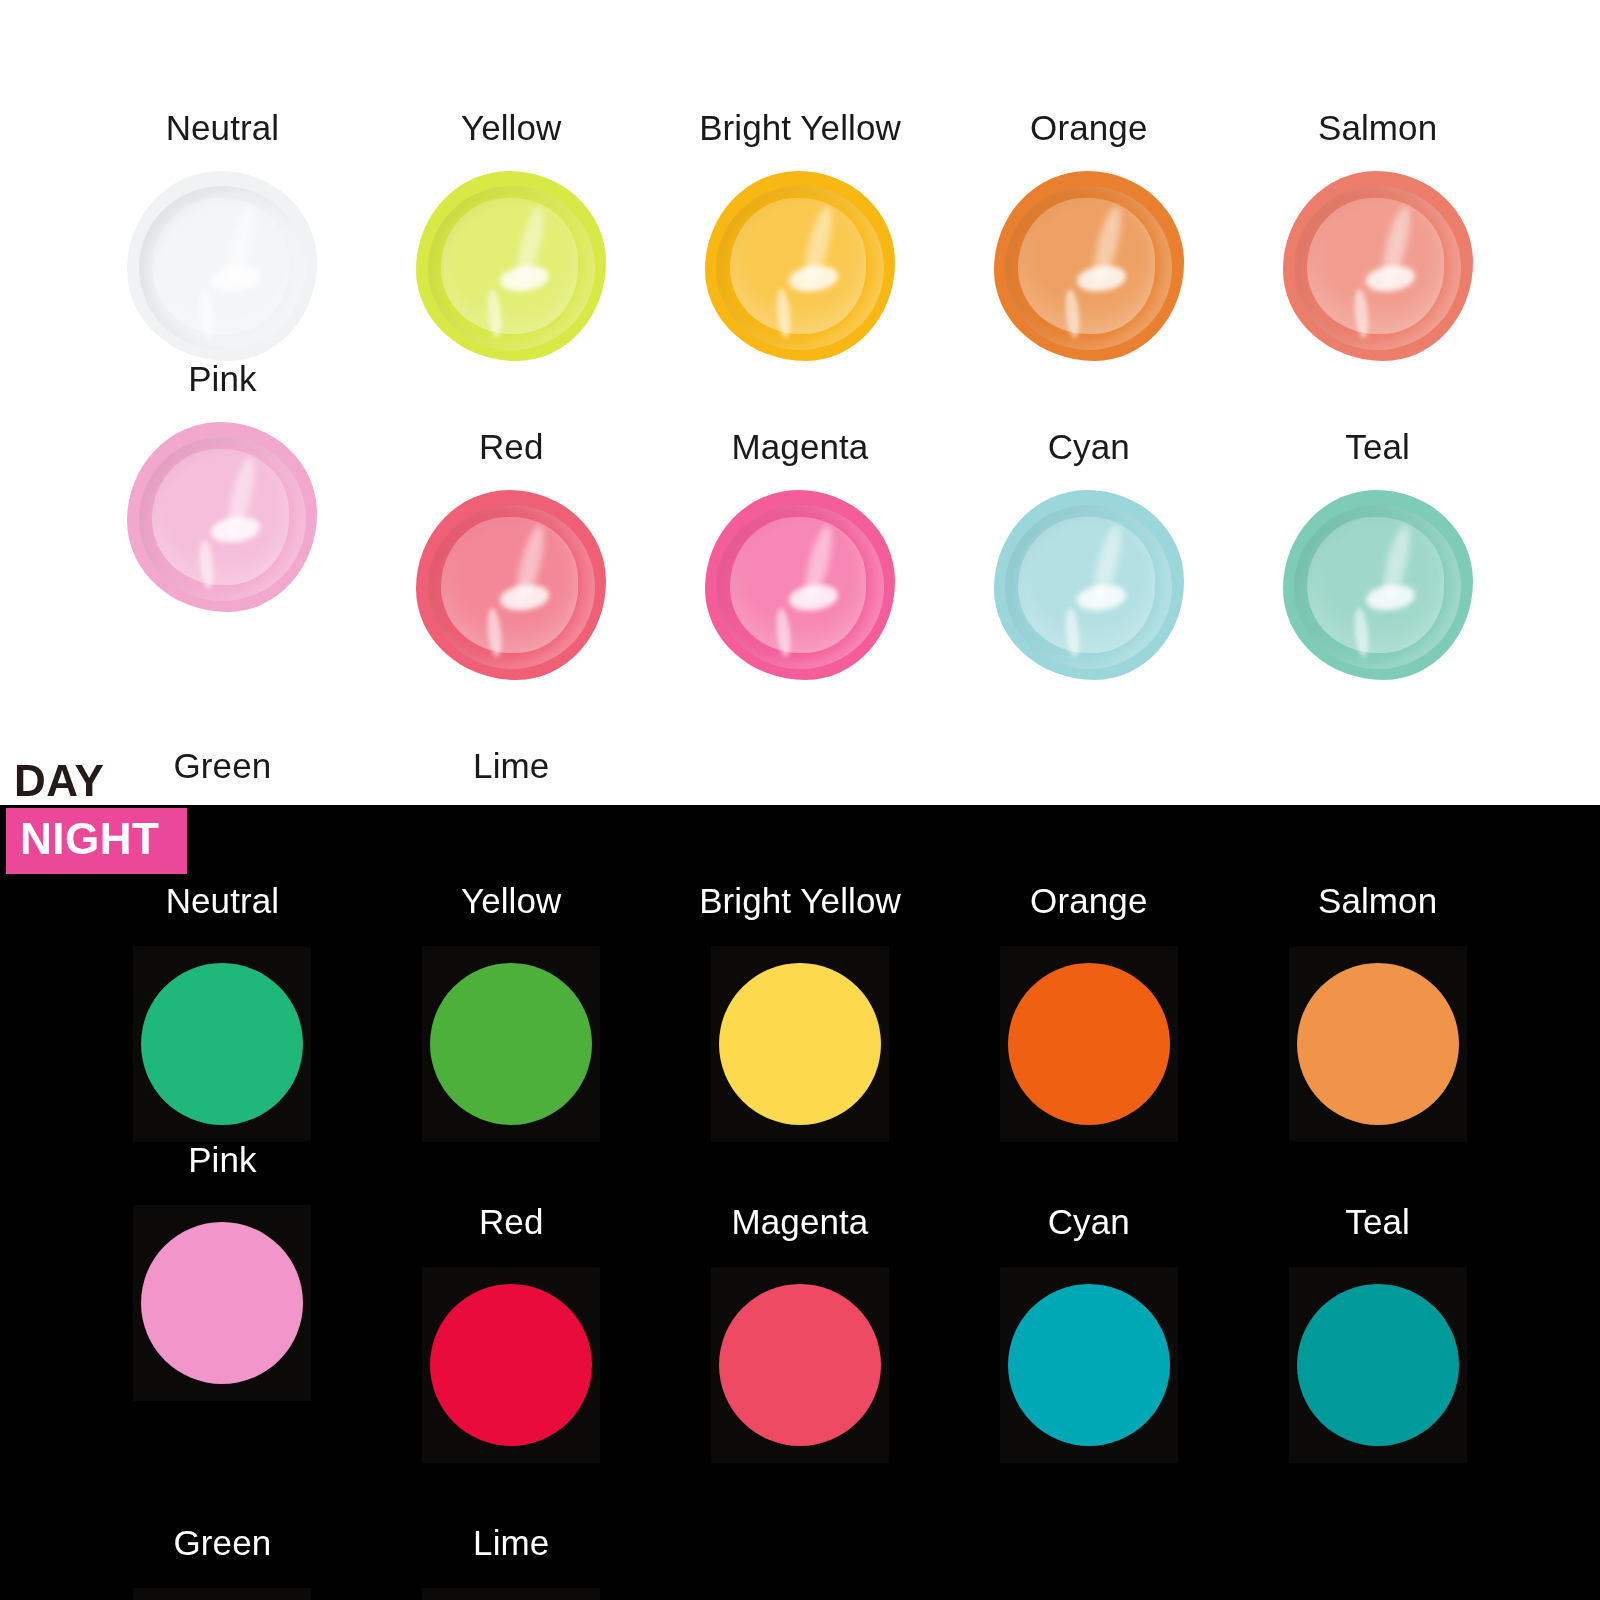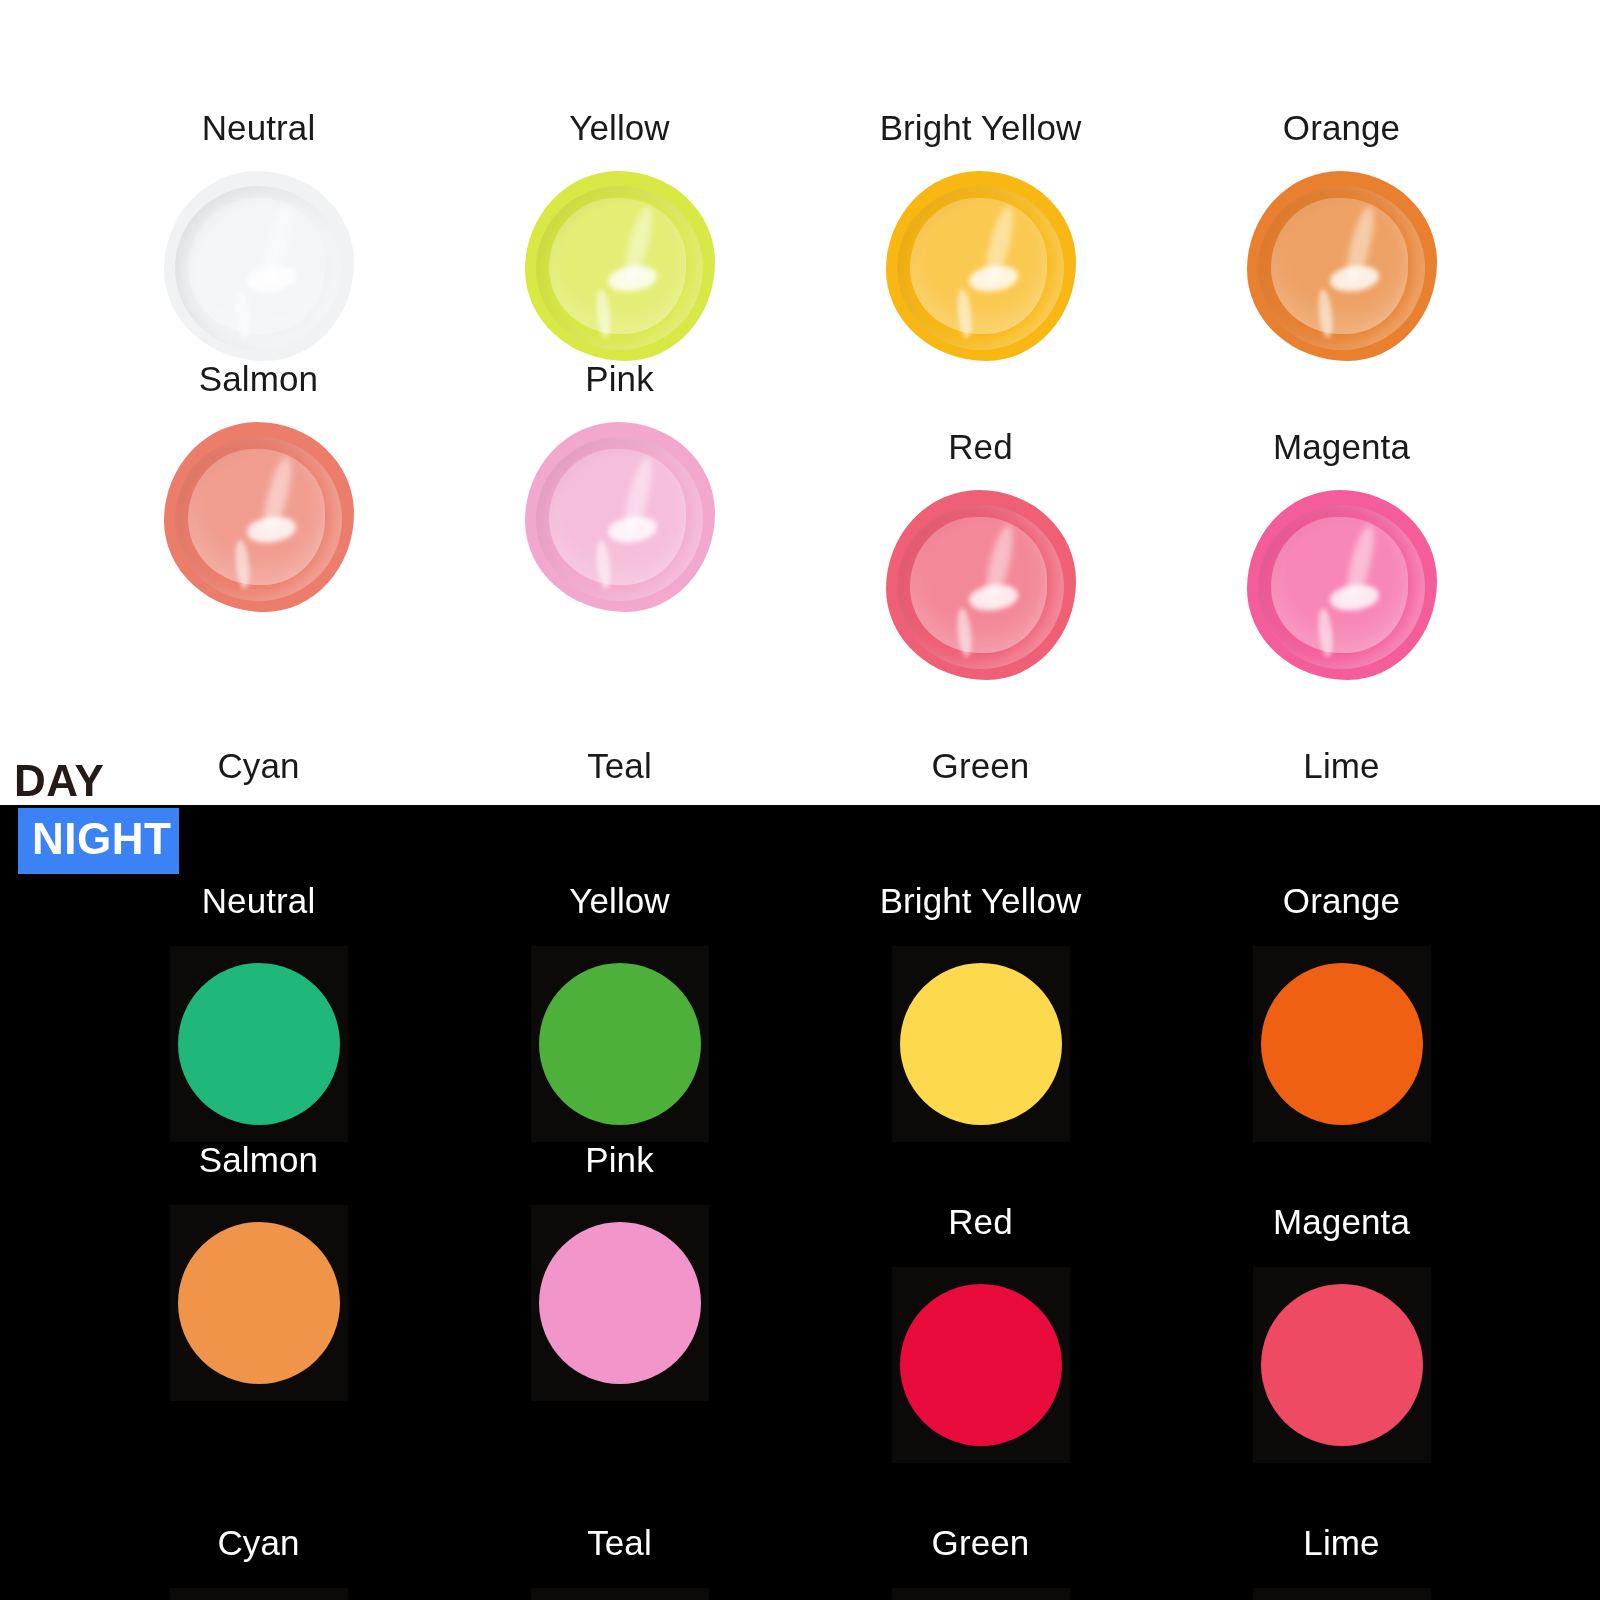--- a/index.html
+++ b/index.html
@@ -26,21 +26,21 @@
     left:0; top:805px;
     width:1600px; height:795px;
     background:#000000;
   }
 
   .grid {
     position:absolute;
     left:78px;
     width:1444px;
     display:grid;
-    grid-template-columns:repeat(4, 1fr);
+    grid-template-columns:repeat(5, 1fr);
   }
   .grid.day-rows  { top:110px; row-gap:0px; }
   .grid.night-rows{ top:78px;  row-gap:0px; }
 
   .cell {
     display:flex;
     flex-direction:column;
     align-items:center;
   }
 
@@ -134,28 +134,28 @@
     position:absolute;
     left:14px;
     top:756px;
     font-size:44px;
     font-weight:bold;
     color:#241a18;
     letter-spacing:0.5px;
   }
   .caption-night {
     position:absolute;
-    left:18px;
+    left:6px;
     top:808px;
-    background:#3b82f6;
+    background:#ec4899;
     color:#ffffff;
     font-size:44px;
     font-weight:bold;
     letter-spacing:0.5px;
-    padding:6px 8px 10px 14px;
+    padding:6px 28px 10px 14px;
   }
 </style>
 </head>
 <body>
 
 <div class="panel-day">
 
   <div class="grid day-rows">
 
     <div class="cell">

